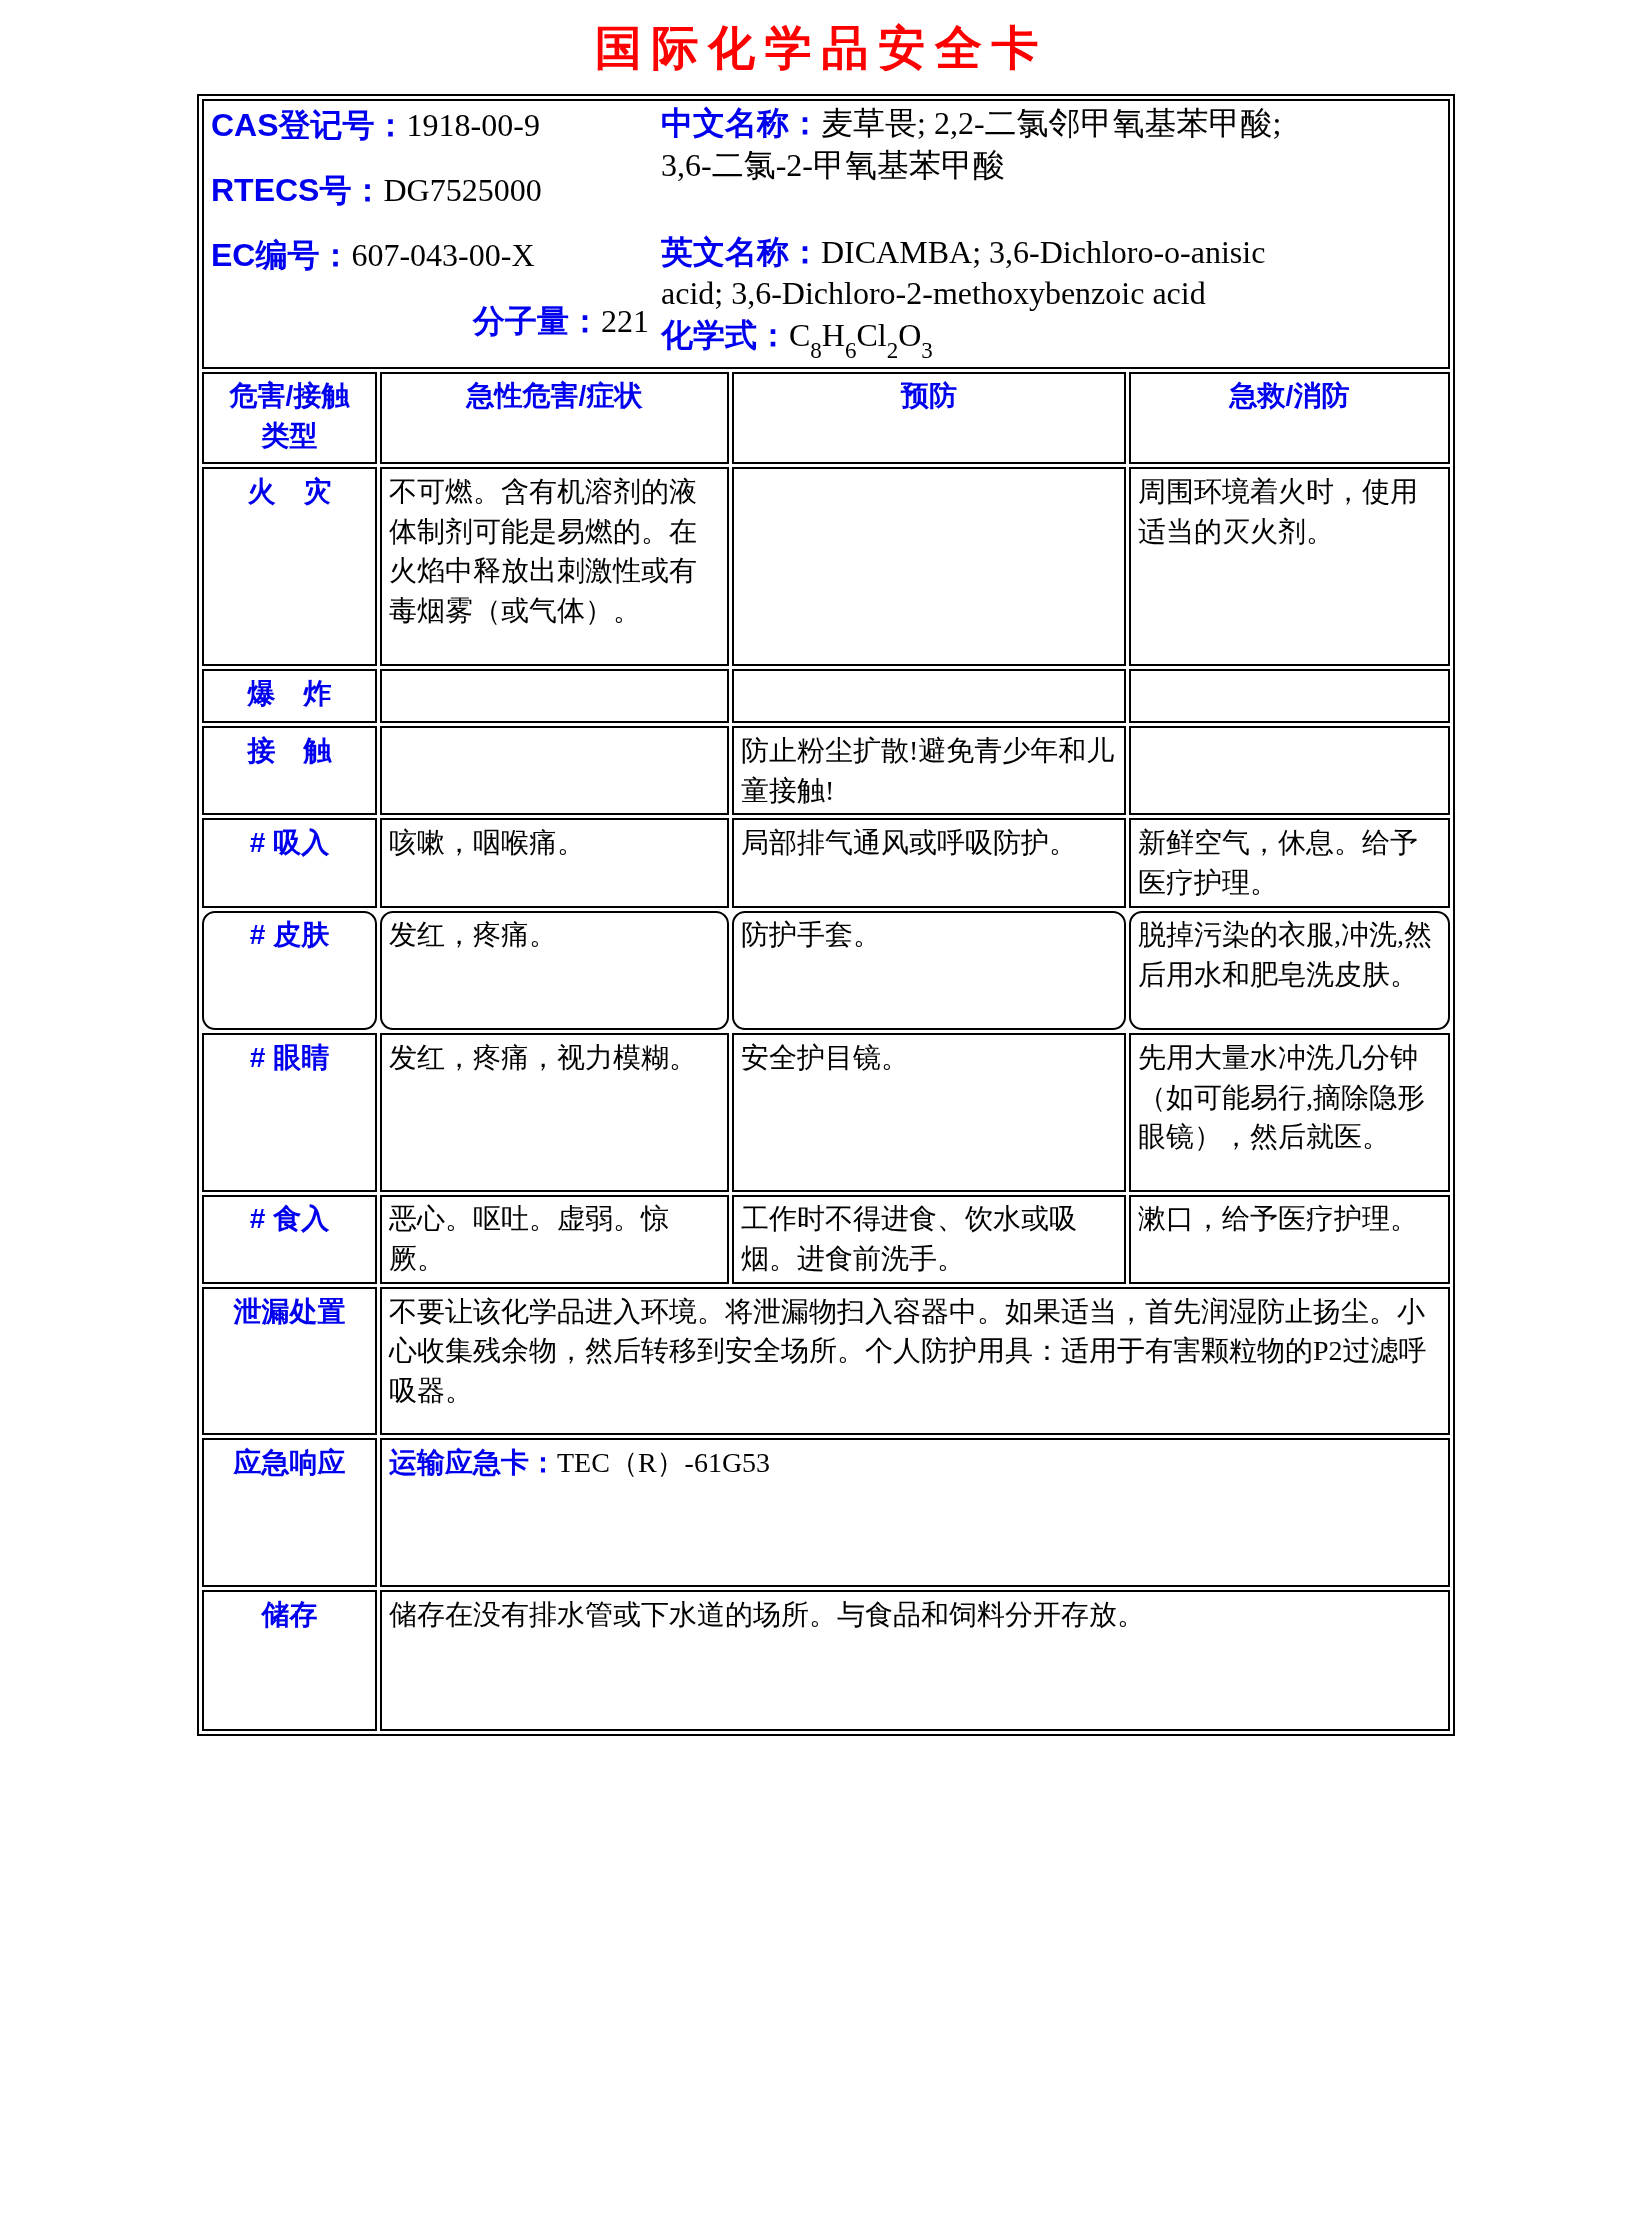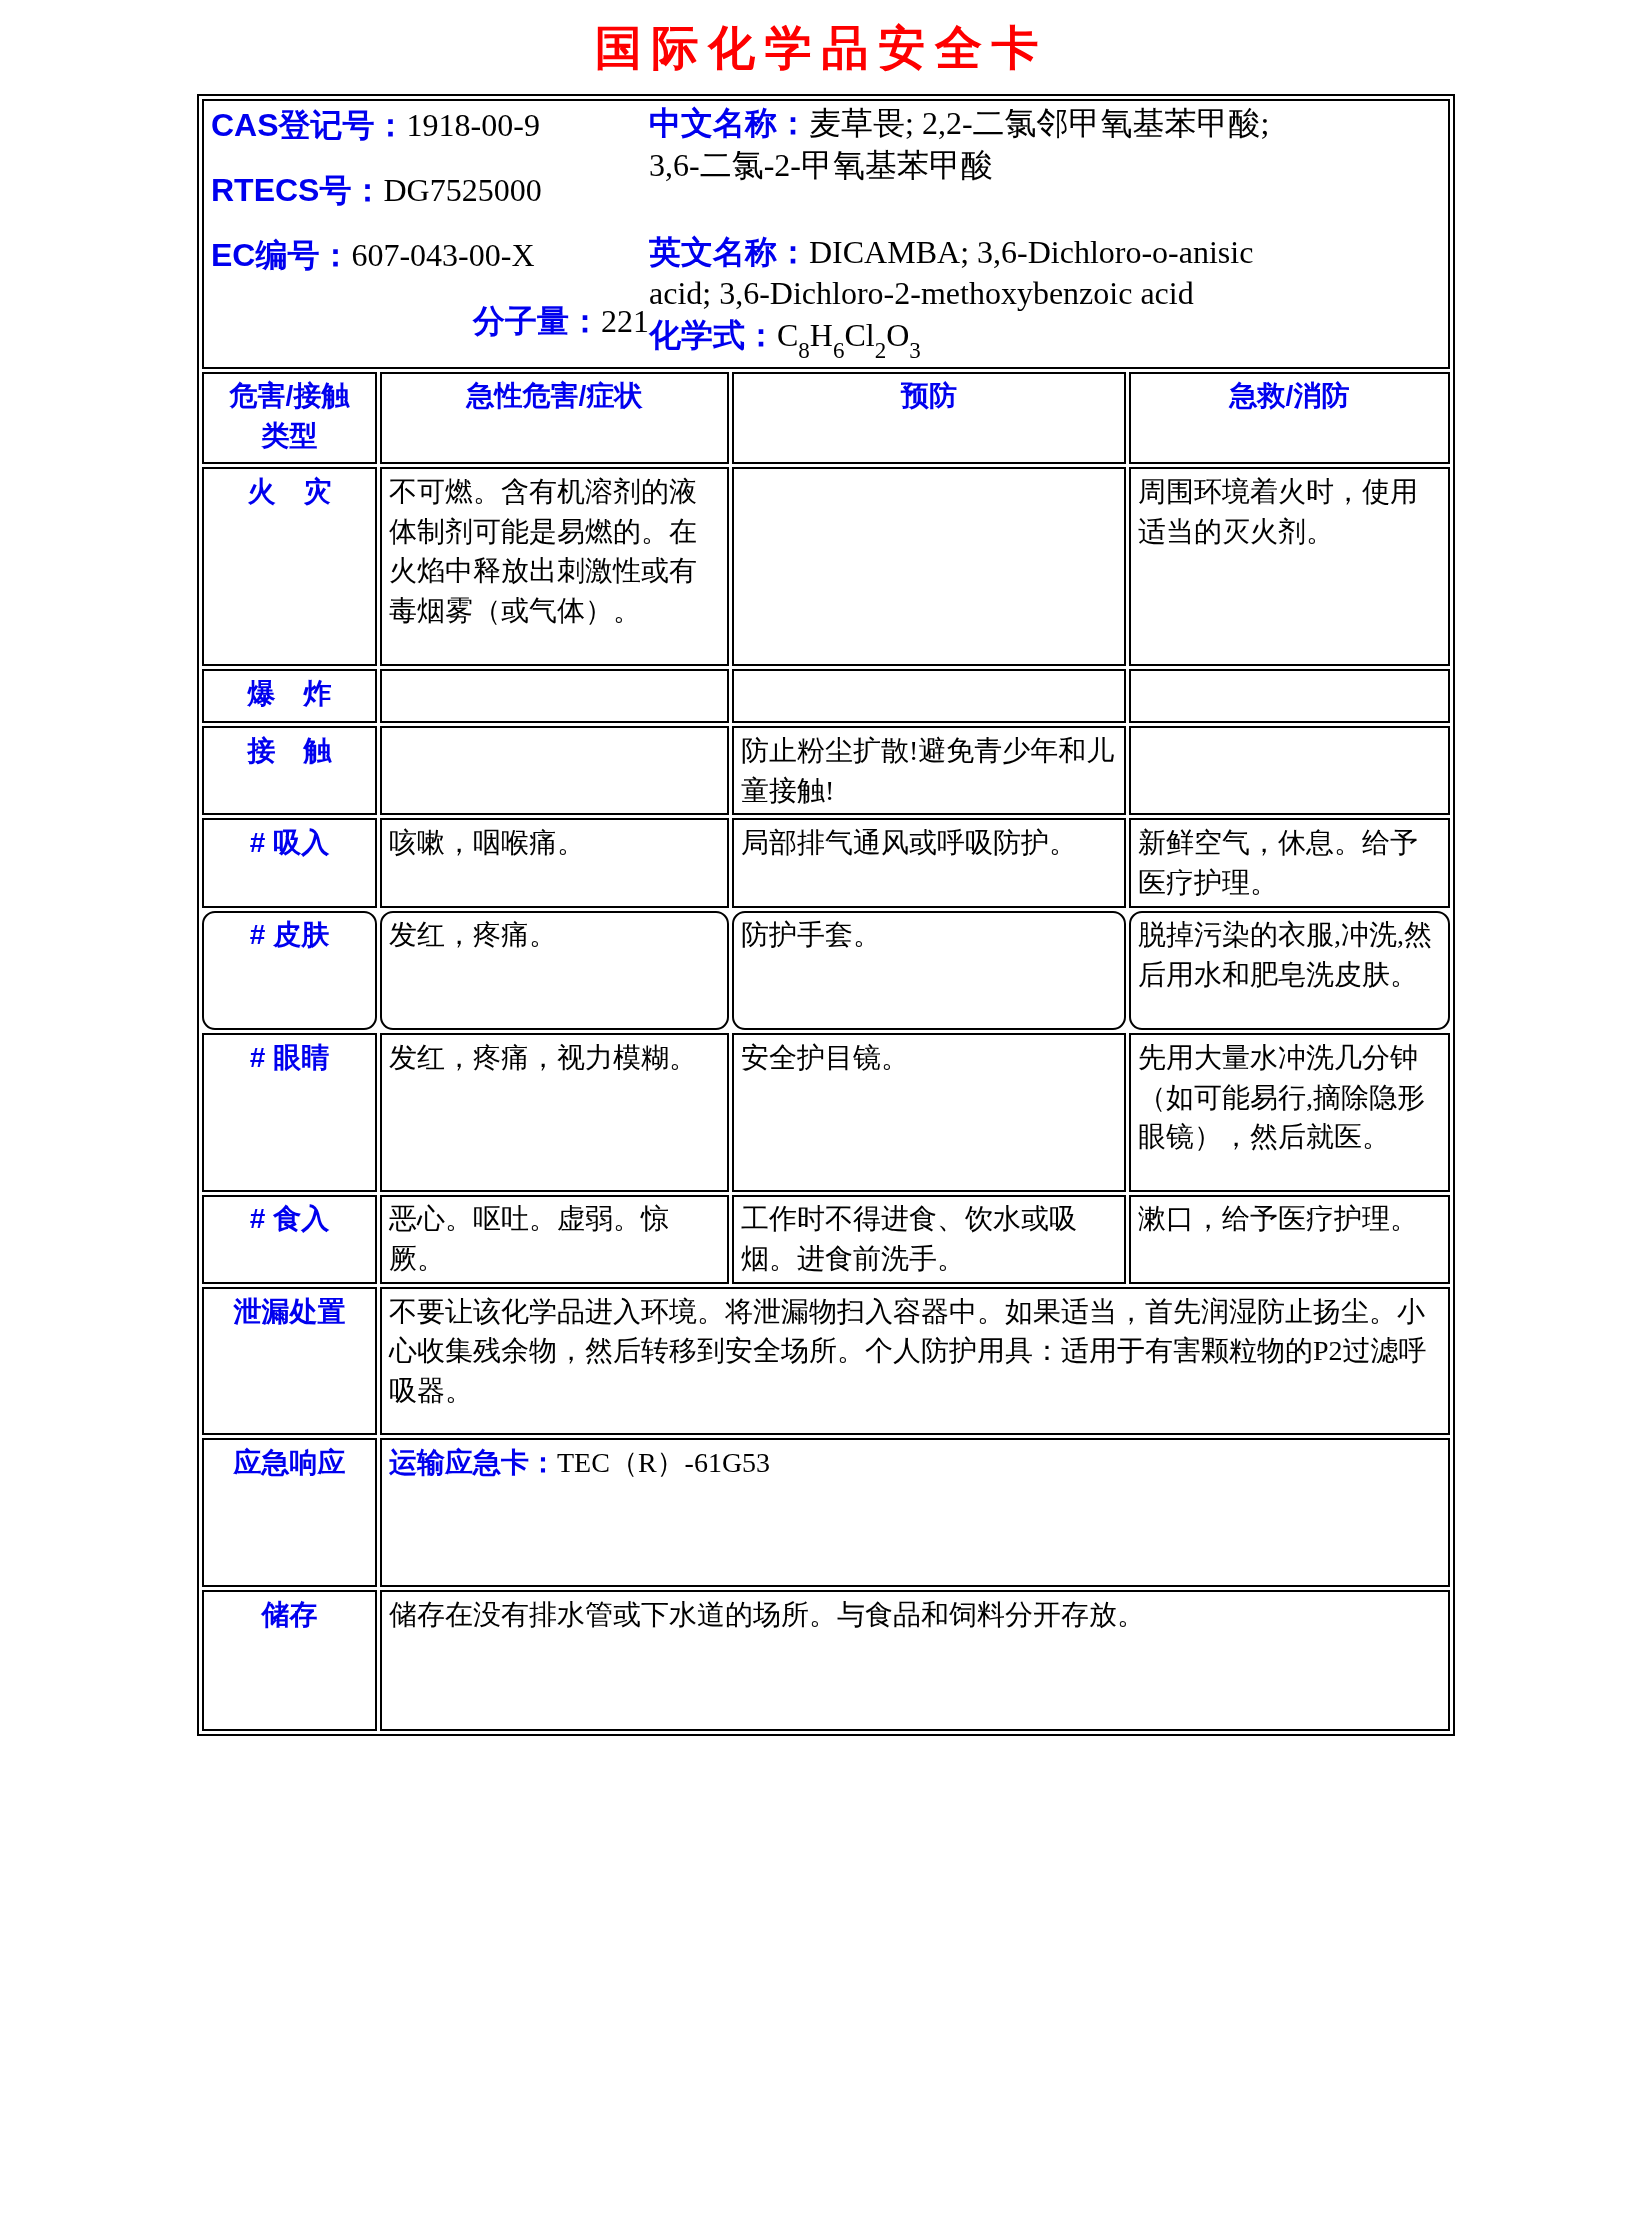--- a/index.html
+++ b/index.html
@@ -45,21 +45,21 @@
   .blue {
     color: #0000ee;
     font-weight: bold;
     font-family: "Liberation Sans", sans-serif;
   }
   
   td.title-cell { height: 60px; vertical-align: middle; }
   .trow-flex { display: flex; justify-content: space-between; align-items: center; font-size: 31px; }
   
   td.info-cell { height: 235px; padding: 11px 8.3px; }
-  .info-flex { display: flex; }
+  .info-flex { display: flex; gap: 12px; }
   .info-left { width: 438px; flex-shrink: 0; font-size: 32px; }
   .info-left .iline { margin: 0 0 19.5px 0; }
   .info-left .iline.mw { margin-top: 20px; text-align: right; }
   .info-right { flex: 1; font-size: 32px; line-height: 1.3; }
   .info-right p { margin: 0; }
   .cn-block { margin: 0 0 45px 0 !important; }
   .block-line { display: block; }
   .formula sub { font-size: 0.72em; position: relative; top: 0.22em; line-height: 0; }
   
   td.label-cell {

